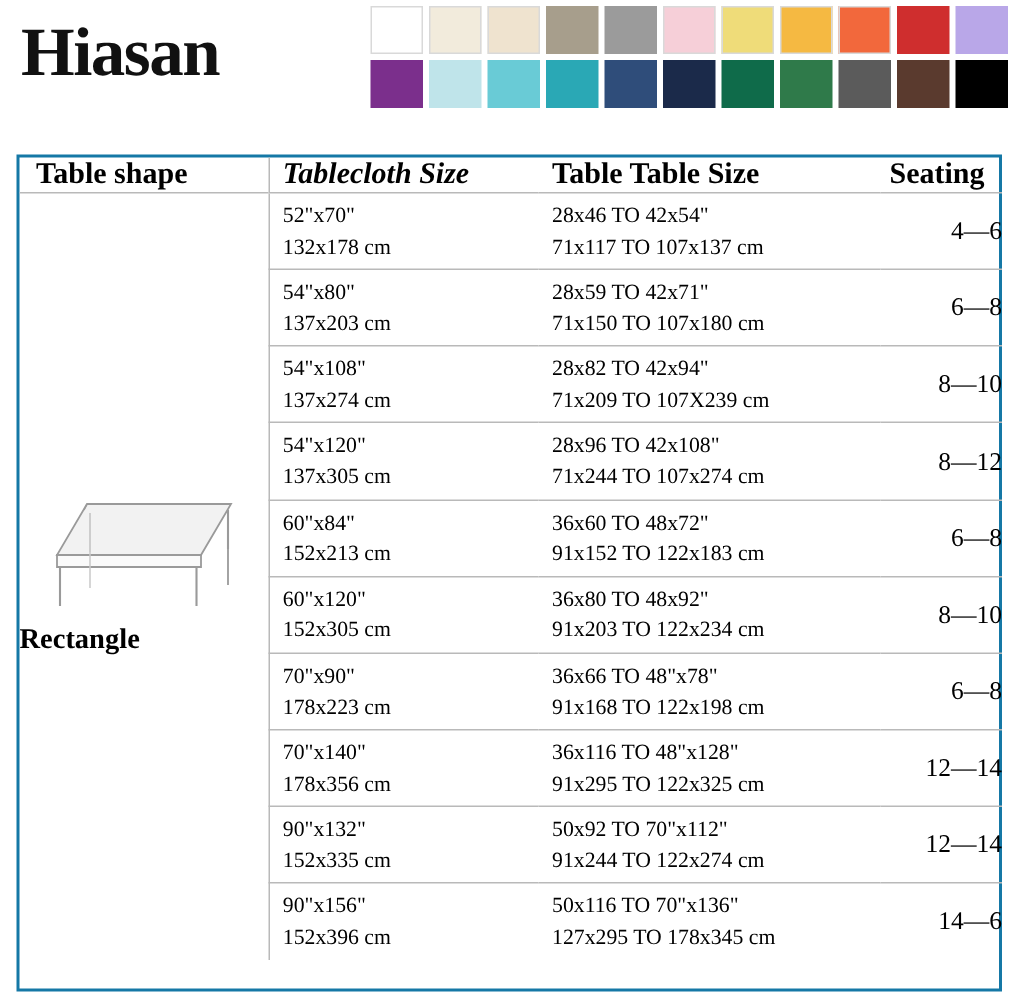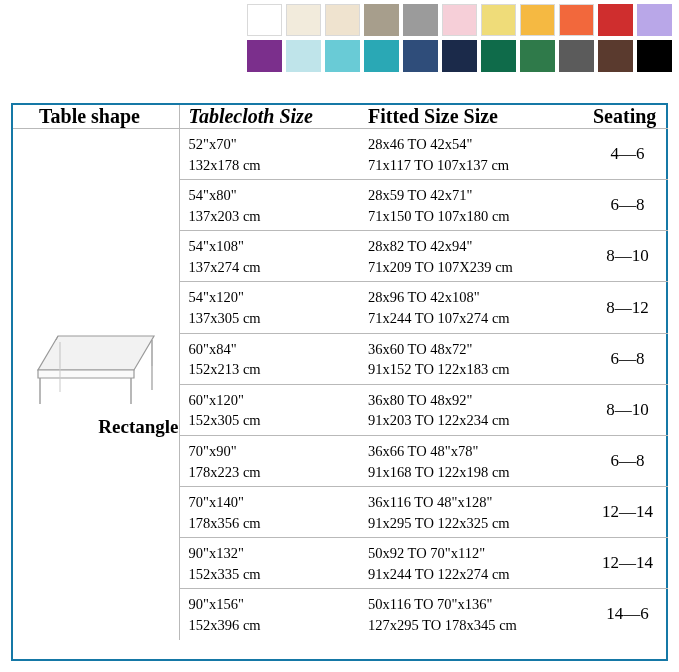--- a/index.html
+++ b/index.html
@@ -64,43 +64,43 @@
     font-weight:bold;
     font-family:"Liberation Serif", serif;
     padding:10px 0 8px 0;
     vertical-align:middle;
   }
   .col-shape{width:166px;}
   .col-tc{width:180px;}
   .col-ft{width:228px;}
   .col-seat{width:81px;}
 
-  .hdr .h-shape{padding-left:26px;margin-left:39px;}
+  .hdr .h-shape{padding-left:11px;margin-left:39px;}
   .hdr .h-tc{padding-left:9px;font-style:italic;}
   .hdr .h-ft{padding-left:9px;}
   .hdr .h-seat{padding-left:6px;}
 
   .rowline td{
     border-top:1px solid #b9b9b9;
   }
   .cellwrap{
     padding:5px 0 4px 9px;
     font-size:14.5px;
     line-height:1.42;
     font-family:"Liberation Serif", serif;
   }
   .seat{
     font-size:17px;
-    text-align:center;
+    text-align:right;
     padding-right:6px;
     font-family:"Liberation Serif", serif;
   }
   .shape-cell{
     border-right:1px solid #b9b9b9;
-    text-align:right;
+    text-align:left;
     vertical-align:middle;
     position:relative;
   }
   .shape-label{
     font-size:19px;
     font-weight:bold;
     padding-top:6px;
     font-family:"Liberation Serif", serif;
   }
   .table-illus{
@@ -109,20 +109,21 @@
   }
   .hdr .shape-cell-head{
     border-right:1px solid #b9b9b9;
     border-bottom:none;
   }
 </style>
 </head>
 <body>
 
 <div class="header">
+  <div class="brand">Hiasan</div>
   <div class="swatches">
     <div class="swatch-row">
         <div class="swatch light" style="background: rgb(255, 255, 255);"></div>
         <div class="swatch light" style="background: rgb(242, 235, 220);"></div>
         <div class="swatch light" style="background: rgb(239, 227, 207);"></div>
         <div class="swatch" style="background: rgb(167, 158, 140);"></div>
         <div class="swatch" style="background: rgb(155, 155, 155);"></div>
         <div class="swatch light" style="background: rgb(246, 207, 216);"></div>
         <div class="swatch light" style="background: rgb(239, 220, 121);"></div>
         <div class="swatch light" style="background: rgb(245, 185, 66);"></div>
@@ -151,21 +152,21 @@
     <colgroup>
       <col class="col-shape">
         <col class="col-tc">
         <col class="col-ft">
         <col class="col-seat">
     </colgroup>
     <tbody>
       <tr class="hdr">
         <td class="shape-cell-head h-shape">Table shape</td>
         <td class="h-tc">Tablecloth Size</td>
-        <td class="h-ft">Fitted Size Size</td>
+        <td class="h-ft">Table Table Size</td>
         <td class="h-seat">Seating</td>
       </tr>
     <tr class="rowline">
           <td class="shape-cell" rowspan="10">
 <svg class="table-illus" width="132" height="80" viewBox="0 0 132 80">
   <polygon points="28,6 124,6 104,40 8,40" fill="#f2f2f2" stroke="#9a9a9a" stroke-width="1.2"></polygon>
   <polygon points="8,40 104,40 104,48 8,48" fill="#fafafa" stroke="#9a9a9a" stroke-width="1.2"></polygon>
   <line x1="28" y1="6" x2="26" y2="10" stroke="#9a9a9a" stroke-width="1"></line>
   <line x1="10" y1="48" x2="10" y2="74" stroke="#9a9a9a" stroke-width="1.4"></line>
   <line x1="101" y1="48" x2="101" y2="74" stroke="#9a9a9a" stroke-width="1.4"></line>

